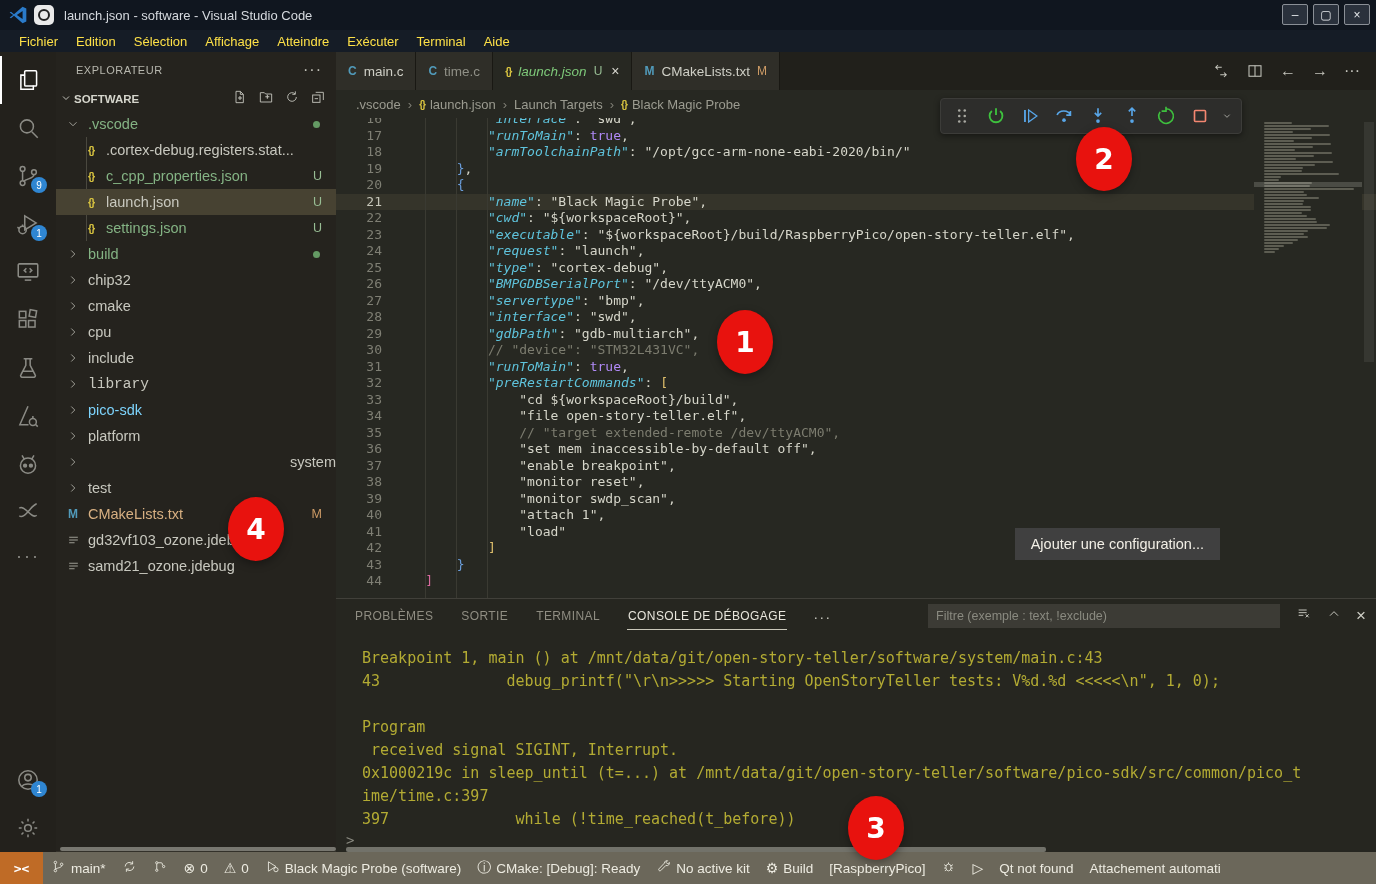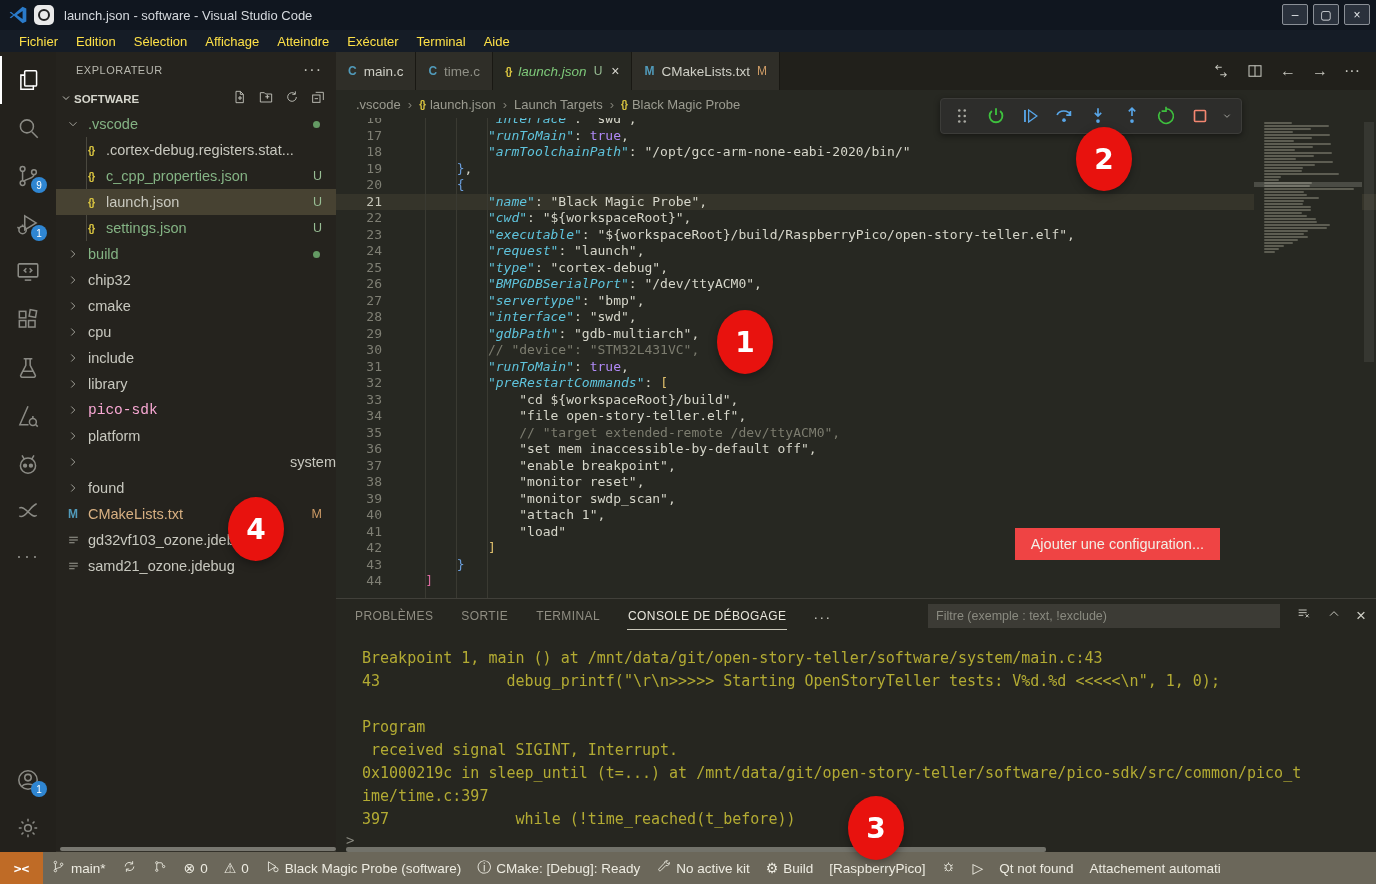--- a/index.html
+++ b/index.html
@@ -42,21 +42,21 @@
   .tree { flex:1; position:relative; overflow:hidden; }
   .tree-guide { position:absolute; left:30px; width:1px; background:#4a483f; }
   .row { height:26px; display:flex; align-items:center; font-size:14.5px; position:relative; }
   .row.selected { background:#474232; }
   .row .chev svg { width:14px; height:14px; stroke:#b9b9b0; }
   .row .ficon { width:18px; display:flex; justify-content:center; margin-right:6px; font-weight:bold; }
   .ficon.json { color:#d9c440; font-size:10.5px; letter-spacing:-1px; }
   .ficon.cmake { color:#519aba; font-size:12px; }
   .ficon.lines svg { width:13px; height:13px; stroke:#9d9d94; }
   .lbl { flex:1; white-space:nowrap; overflow:hidden; }
-  .lbl.green { color:#84b384; } .lbl.default { color:#c8c8bf; } .lbl.muted { color:#f9a8d4;font-family:Liberation Mono, monospace; } .lbl.modified { color:#d8b082; }
+  .lbl.green { color:#84b384; } .lbl.default { color:#c8c8bf; } .lbl.muted { color:#7dd3fc; } .lbl.modified { color:#d8b082; }
   .row .badge { margin-right:14px; font-size:12.5px; }
   .badge.U { color:#98bd94; } .badge.M { color:#cf9c66; }
   .row .dot { width:7px; height:7px; border-radius:50%; background:#649a64; margin-right:16px; }
   .sb-bottom { border-top:1px solid #33312a; }
   .sb-bottom .brow { height:24px; display:flex; align-items:center; padding-left:6px; font-size:11.5px; font-weight:bold; color:#cfcfc6; }
   .sb-bottom .brow svg { width:13px; height:13px; stroke:#b9b9b0; margin-right:4px; }
   .sb-hscroll { position:absolute; bottom:1px; left:4px; width:282px; height:4px; background:rgba(190,190,180,.55); border-radius:2px; }
 
   
   .editor-col { flex:1; display:flex; flex-direction:column; position:relative; background:#272822; }
@@ -105,21 +105,21 @@
   .mm-band { position:absolute; left:0; right:0; height:5px; background:rgba(205,205,195,.22); }
   .vscroll { position:absolute; top:0; right:0; width:14px; height:100%; }
   .vscroll .handle { position:absolute; top:4px; left:2px; width:10px; height:240px; background:rgba(130,130,122,.18); }
 
   
   .dbg-toolbar { position:absolute; top:46px; right:134px; height:36px; background:#2d2d2b; border:1px solid #3c3c39; border-radius:4px; display:flex; align-items:center; padding:0 6px; gap:4px; box-shadow:0 2px 6px rgba(0,0,0,.45); z-index:5; }
   .dbg-btn { width:30px; height:30px; display:flex; align-items:center; justify-content:center; }
   .dbg-btn svg { width:22px; height:22px; }
   .c-green { color:#3ec13e; } .c-blue { color:#58a6e8; } .c-red { color:#f48771; } .c-gray { color:#a9a9a2; }
 
-  .add-config { position:absolute; top:476px; right:156px; background:#ef4444; color:#f2efe6; font-size:14.5px; padding:8px 16px; border:none; z-index:4; font-family:"Liberation Sans", sans-serif; }
+  .add-config { position:absolute; top:476px; right:156px; background:#404040; color:#f2efe6; font-size:14.5px; padding:8px 16px; border:none; z-index:4; font-family:"Liberation Sans", sans-serif; }
 
   
   .panel { height:254px; border-top:1px solid #41403a; background:#262620; display:flex; flex-direction:column; position:relative; }
   .panel-header { height:34px; display:flex; align-items:center; padding:0 10px 0 18px; }
   .ptab { font-size:12px; letter-spacing:.4px; color:#8f8d82; margin-right:26px; padding:6px 1px; }
   .ptab.active { color:#e8e6dc; border-bottom:1px solid #c9c7ba; }
   .ptab-more { color:#c0c0b8; font-size:15px; letter-spacing:1px; margin-right:20px; }
   .pfilter { margin-left:auto; width:352px; height:24px; background:#3c3b35; color:#8a8a80; font-size:12.5px; display:flex; align-items:center; padding:0 8px; }
   .panel-actions { display:flex; align-items:center; gap:14px; margin-left:16px; color:#cfcfc6; }
   .panel-actions svg { width:16px; height:16px; }
@@ -348,21 +348,21 @@
           <span class="lbl default">cpu</span>
         </div>
         <div class="row" style="padding-left: 8px;">
           <span class="chev ficon">
             <svg viewBox="0 0 24 24" fill="none" stroke="currentColor" stroke-width="1.4">
               <path d="M9 6l6 6-6 6"></path>
             </svg>
           </span>
           <span class="lbl default">include</span>
         </div>
-        <div class="row" style="padding-left: 8px;">
+        <div class="row" style="padding-left: 8px; font-family: Liberation Mono, monospace;">
           <span class="chev ficon">
             <svg viewBox="0 0 24 24" fill="none" stroke="currentColor" stroke-width="1.4">
               <path d="M9 6l6 6-6 6"></path>
             </svg>
           </span>
           <span class="lbl default">library</span>
         </div>
         <div class="row" style="padding-left: 8px;">
           <span class="chev ficon">
             <svg viewBox="0 0 24 24" fill="none" stroke="currentColor" stroke-width="1.4">
@@ -386,21 +386,21 @@
             </svg>
           </span>
           <span class="lbl default">system</span>
         </div>
         <div class="row" style="padding-left: 8px;">
           <span class="chev ficon">
             <svg viewBox="0 0 24 24" fill="none" stroke="currentColor" stroke-width="1.4">
               <path d="M9 6l6 6-6 6"></path>
             </svg>
           </span>
-          <span class="lbl default">found</span>
+          <span class="lbl default">test</span>
         </div>
         <div class="row" style="padding-left: 8px;">
           <span class="ficon cmake">M</span>
           <span class="lbl modified">CMakeLists.txt</span>
           <span class="badge M">M</span>
         </div>
         <div class="row" style="padding-left: 8px;">
           <span class="ficon lines">
             <svg viewBox="0 0 24 24" fill="none" stroke="currentColor" stroke-width="1.4">
               <path d="M4 6h16 M4 11h16 M4 16h10" stroke-width="2"></path>

